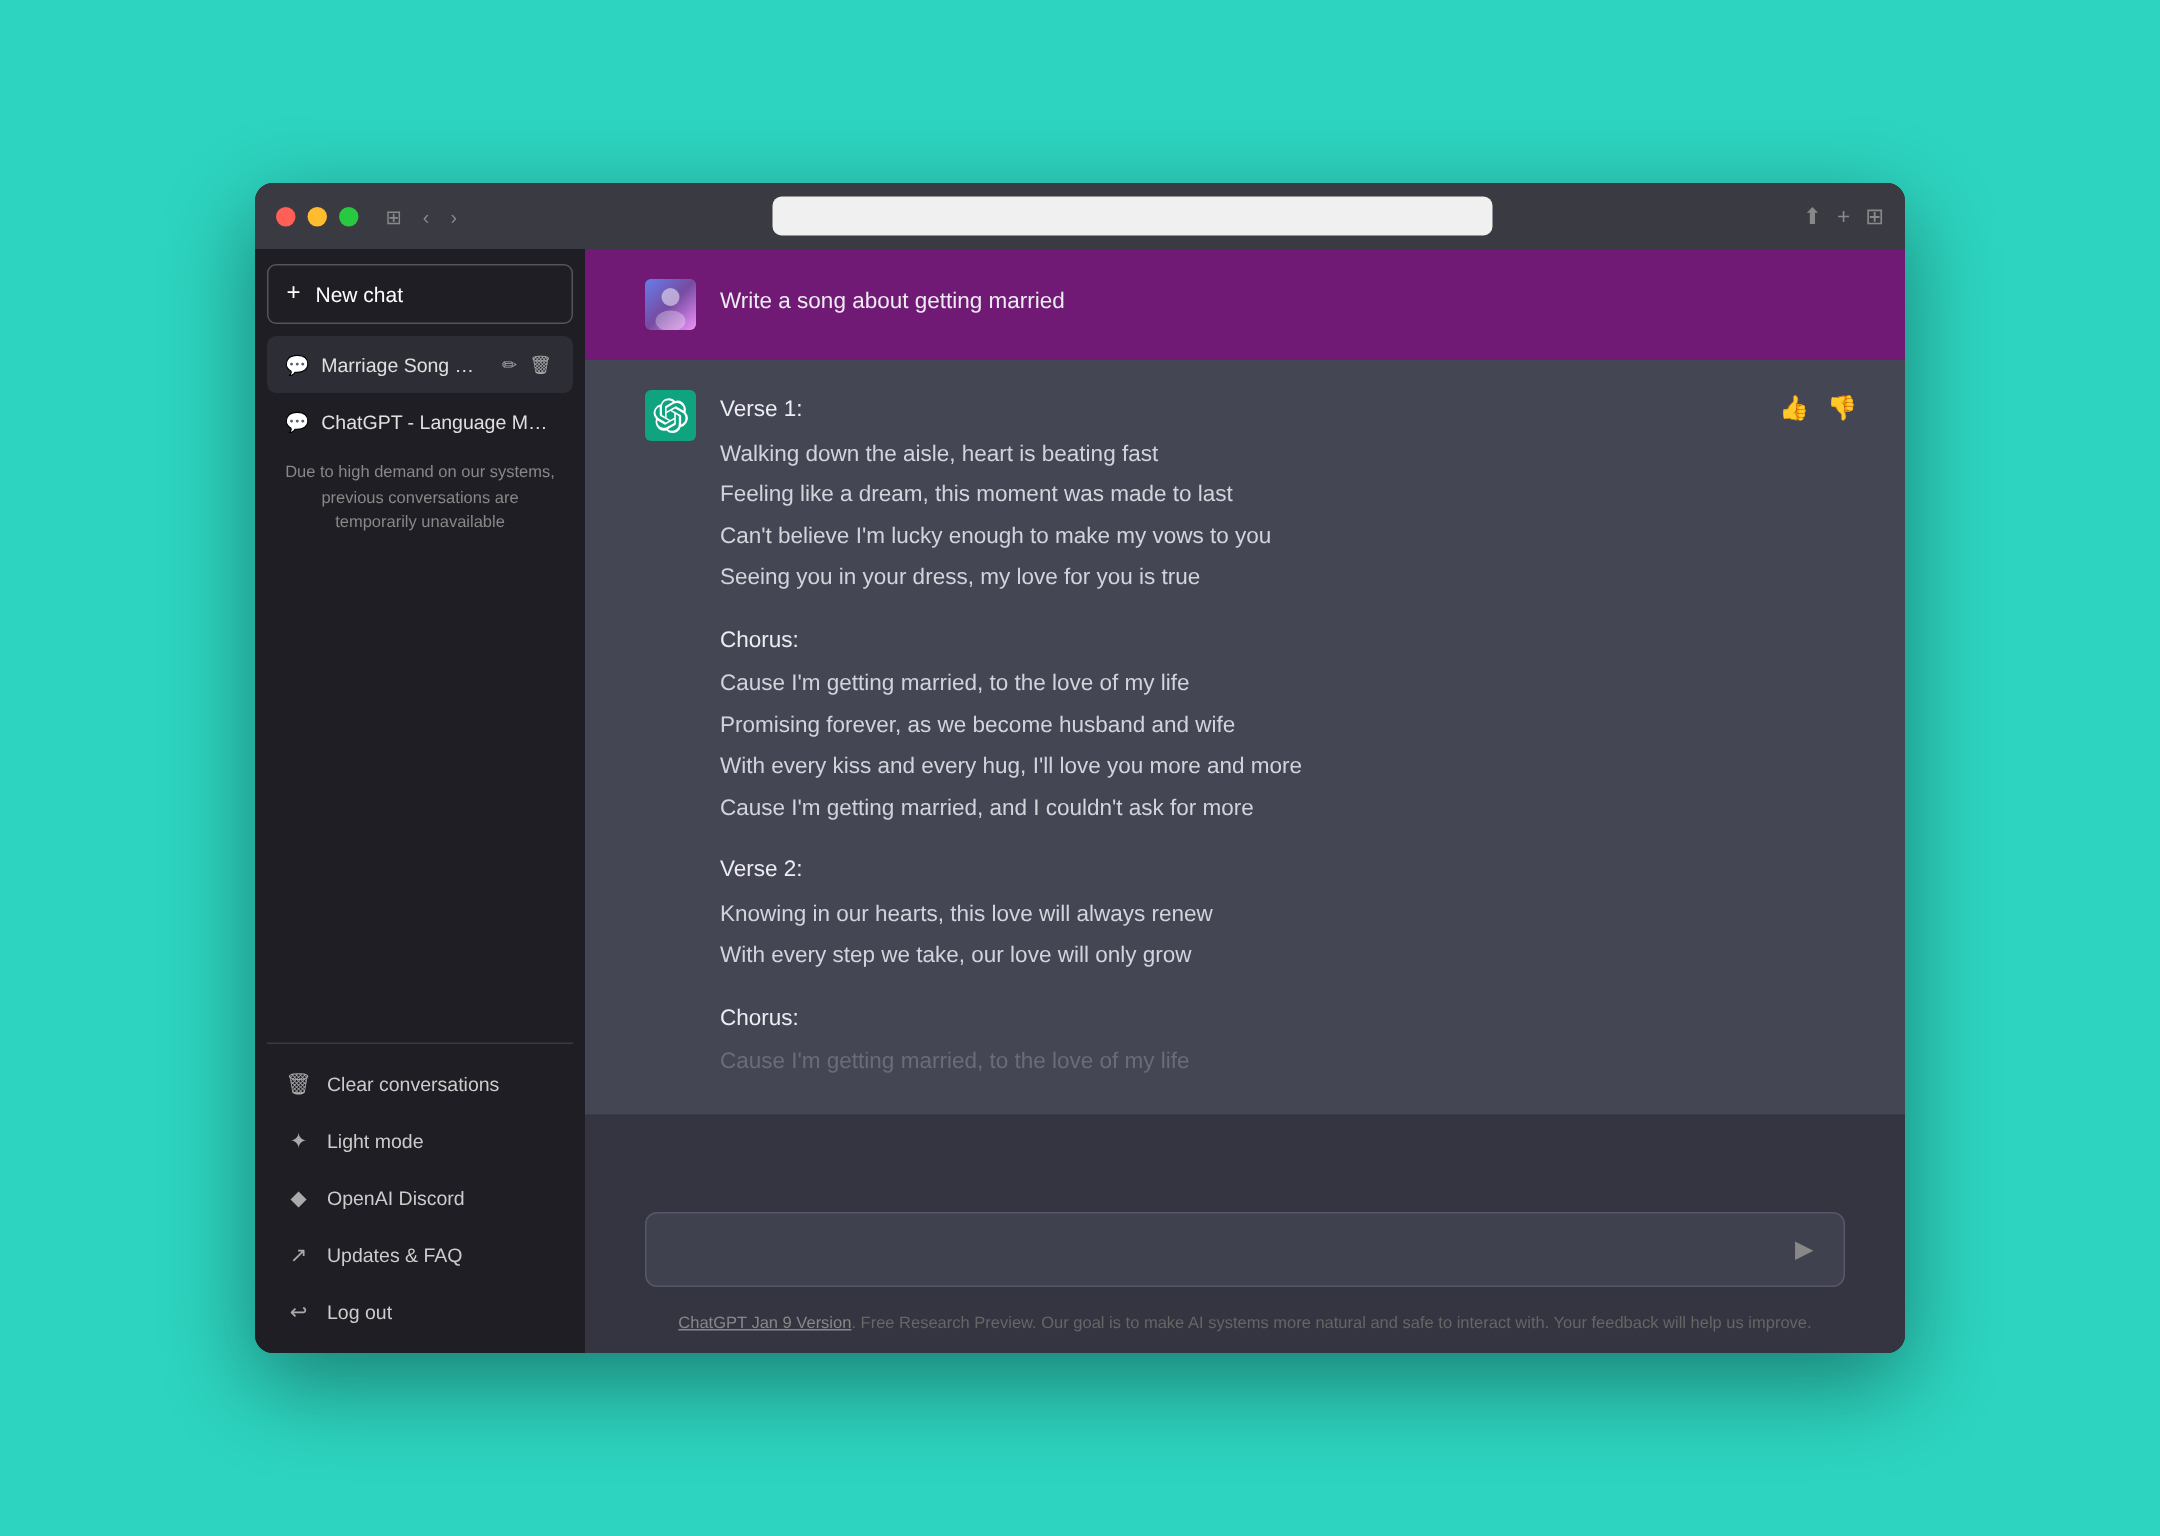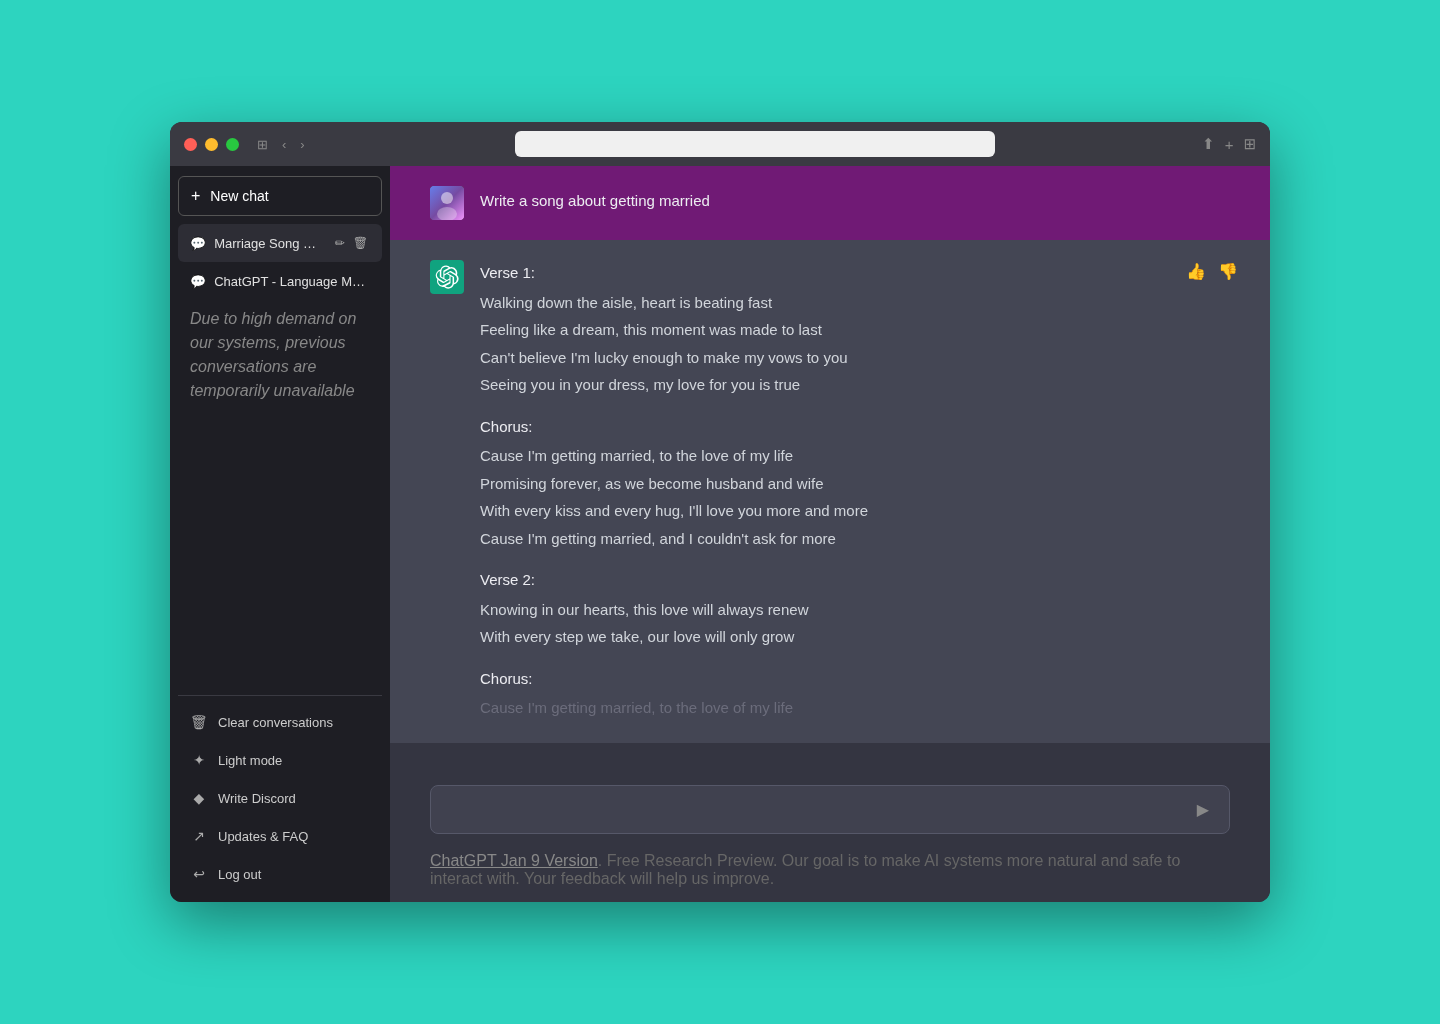--- a/index.html
+++ b/index.html
@@ -169,24 +169,24 @@
 
     .chat-item-action {
       color: #aaa;
       font-size: 12px;
       cursor: pointer;
       padding: 2px;
     }
 
     .notice-text {
       padding: 6px 12px 10px;
-      font-size: 16px;
+      font-size: 11px;
       color: #888;
-      font-style: italic;
       line-height: 1.5;
+      text-align: center;
     }
 
     .sidebar-divider {
       height: 1px;
       background: #3a3a42;
       margin: 0 8px;
     }
 
     .sidebar-bottom {
       padding: 8px;
@@ -361,23 +361,23 @@
       cursor: pointer;
       font-size: 16px;
       padding: 4px 6px;
       border-radius: 4px;
       display: flex;
       align-items: center;
       justify-content: center;
     }
 
     .chat-footer {
-      text-align: left;
+      text-align: center;
       padding: 8px 40px 14px;
-      font-size: 16px;
+      font-size: 11px;
       color: #666;
     }
 
     .chat-footer a {
       color: #888;
       text-decoration: underline;
     }
 
     .faded-text {
       color: #6b6c7b !important;
@@ -447,21 +447,21 @@
         <div class="sidebar-action">
           <span class="sa-icon">🗑</span>
           <span>Clear conversations</span>
         </div>
         <div class="sidebar-action">
           <span class="sa-icon">✦</span>
           <span>Light mode</span>
         </div>
         <div class="sidebar-action">
           <span class="sa-icon">◆</span>
-          <span>Write Discord</span>
+          <span>OpenAI Discord</span>
         </div>
         <div class="sidebar-action">
           <span class="sa-icon">↗</span>
           <span>Updates &amp; FAQ</span>
         </div>
         <div class="sidebar-action">
           <span class="sa-icon">↩</span>
           <span>Log out</span>
         </div>
       </div>

